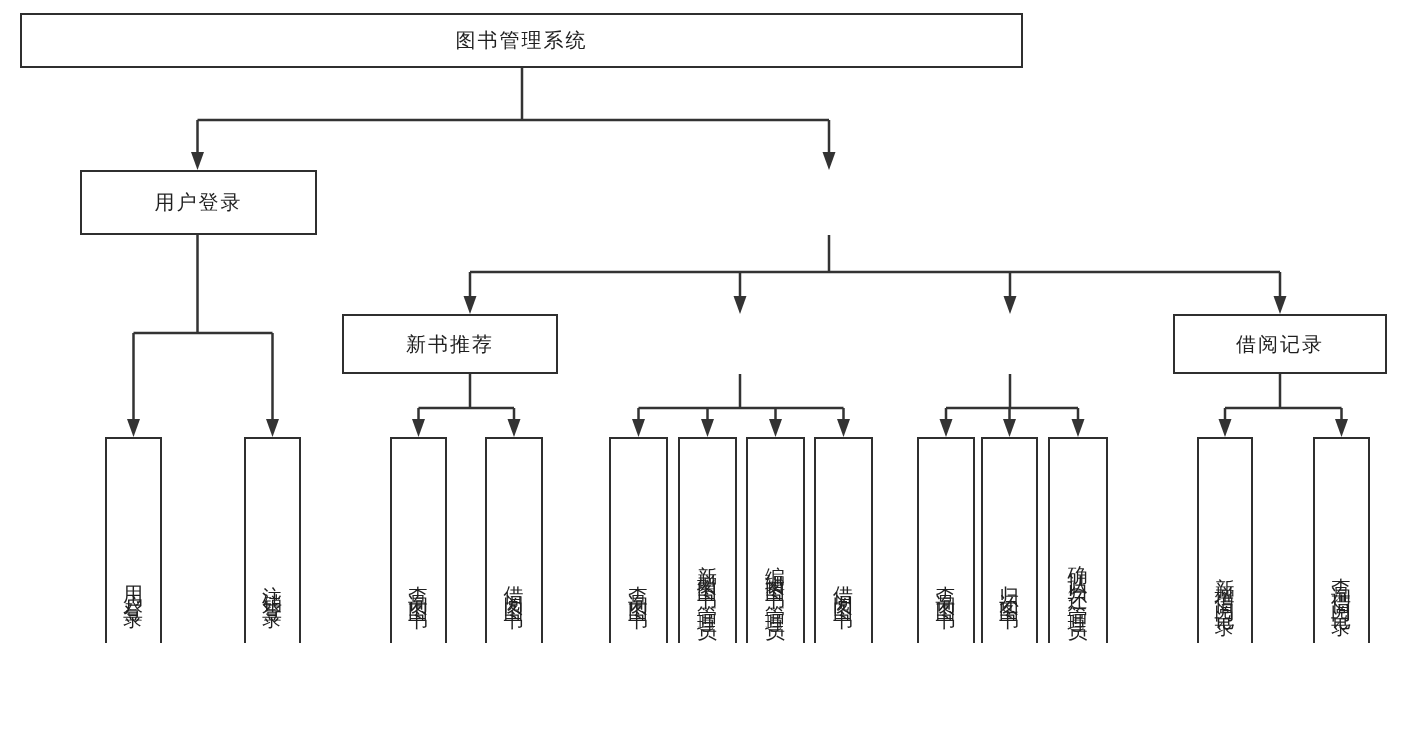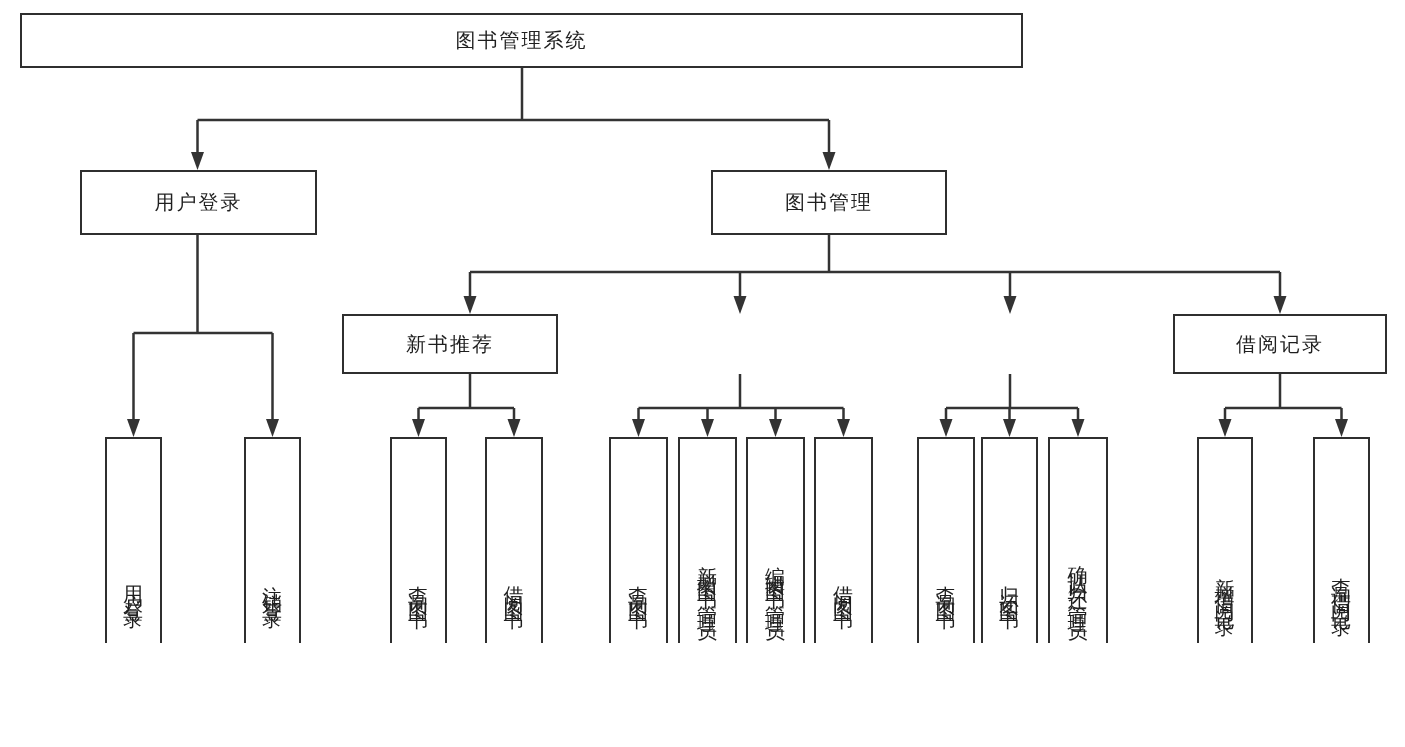--- a/index.html
+++ b/index.html
@@ -107,23 +107,20 @@
     </g>
   </svg>
 
   <div class="node h" style="left:20px; top:13px; width:1003px; height:55px;">
     <span>图书管理系统</span>
   </div>
 
   <div class="node h" style="left:80px; top:170px; width:237px; height:65px;">
     <span>用户登录</span>
   </div>
-  <div class="node h" style="left:711px; top:170px; width:236px; height:65px;">
-    <span>图书管理</span>
-  </div>
 
   <div class="node h" style="left:342px; top:314px; width:216px; height:60px;">
     <span>新书推荐</span>
   </div>
   <div class="node h" style="left:1173px; top:314px; width:214px; height:60px;">
     <span>借阅记录</span>
   </div>
 
   <div class="node v" style="left:105px; top:437px; width:57px; height:298px;">
     <span>用户登录</span>

